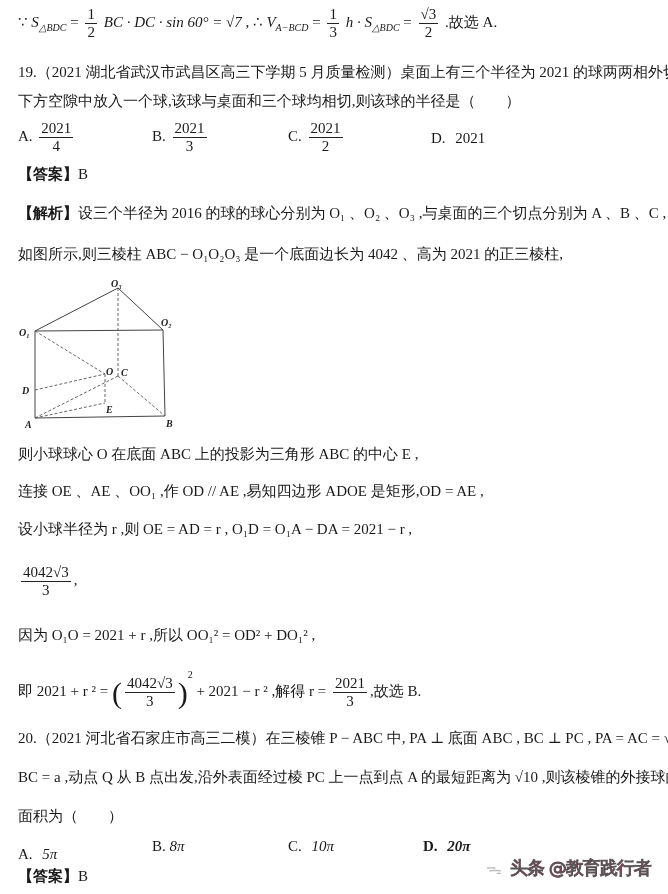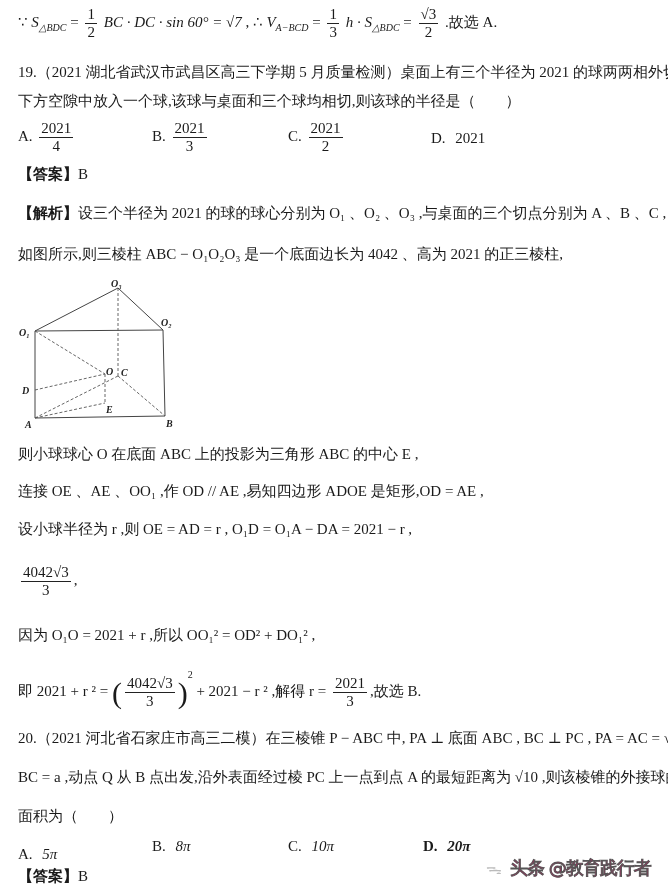--- a/index.html
+++ b/index.html
@@ -77,21 +77,21 @@
     <span>D.</span>
     <span style="margin-left:6px;">2021</span>
   </div>
 </div>
 
 <div class="line" style="top:164px;">
   <span class="bracket">【答案】</span><span>B</span>
 </div>
 
 <div class="line" style="top:203px;">
-  <span class="bracket">【解析】</span><span>设三个半径为 2021 的球的球心分别为 O₁ 、O₂ 、O₃ ,与桌面的三个切点分别为 A 、B 、C ,</span>
+  <span class="bracket">【解析】</span><span>设三个半径为 2016 的球的球心分别为 O₁ 、O₂ 、O₃ ,与桌面的三个切点分别为 A 、B 、C ,</span>
 </div>
 <div class="line" style="top:244px;">如图所示,则三棱柱 ABC − O₁O₂O₃ 是一个底面边长为 4042 、高为 2021 的正三棱柱,</div>
 
 <svg style="position:absolute; left:0; top:270px;" width="200" height="170" viewBox="0 270 200 170">
   <g stroke="#444" stroke-width="1" fill="none">
 
     <line x1="35" y1="331" x2="118" y2="288"></line>
     <line x1="118" y1="288" x2="163" y2="330"></line>
     <line x1="35" y1="331" x2="163" y2="330"></line>
     <line x1="35" y1="331" x2="35" y2="418"></line>
@@ -148,21 +148,21 @@
 <div class="line" style="top:767px;">BC = a ,动点 Q 从 B 点出发,沿外表面经过棱 PC 上一点到点 A 的最短距离为 √10 ,则该棱锥的外接球的表</div>
 <div class="line" style="top:806px;">面积为（　　）</div>
 
 <div>
   <div class="opt" style="left:18px; top:838px;margin-top:8px;">
     <span>A.</span>
     <span class="m" style="margin-left:6px;">5π</span>
   </div>
   <div class="opt" style="left:152px; top:838px;">
     <span>B.</span>
-    <span class="m" style="margin-left:6px;">8π</span>
+    <span class="m" style="">8π</span>
   </div>
   <div class="opt" style="left:288px; top:838px;">
     <span>C.</span>
     <span class="m" style="margin-left:6px;">10π</span>
   </div>
   <div class="opt" style="left:423px; top:838px;font-weight:bold;">
     <span>D.</span>
     <span class="m" style="margin-left:6px;">20π</span>
   </div>
 </div>

